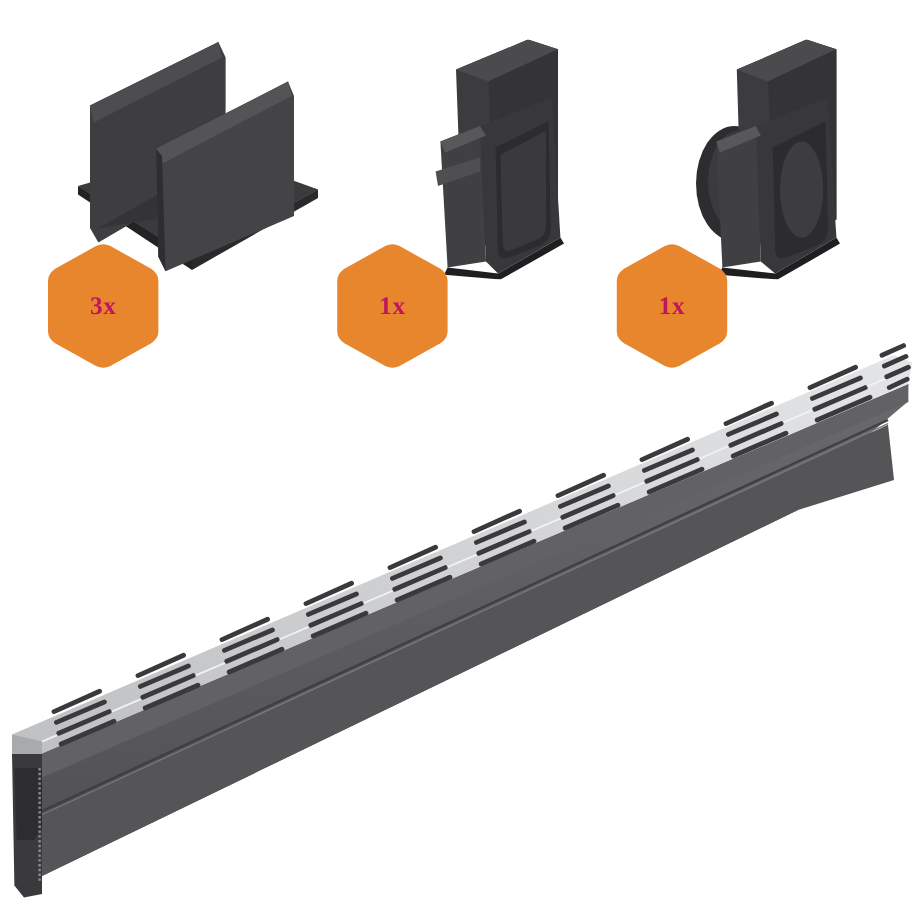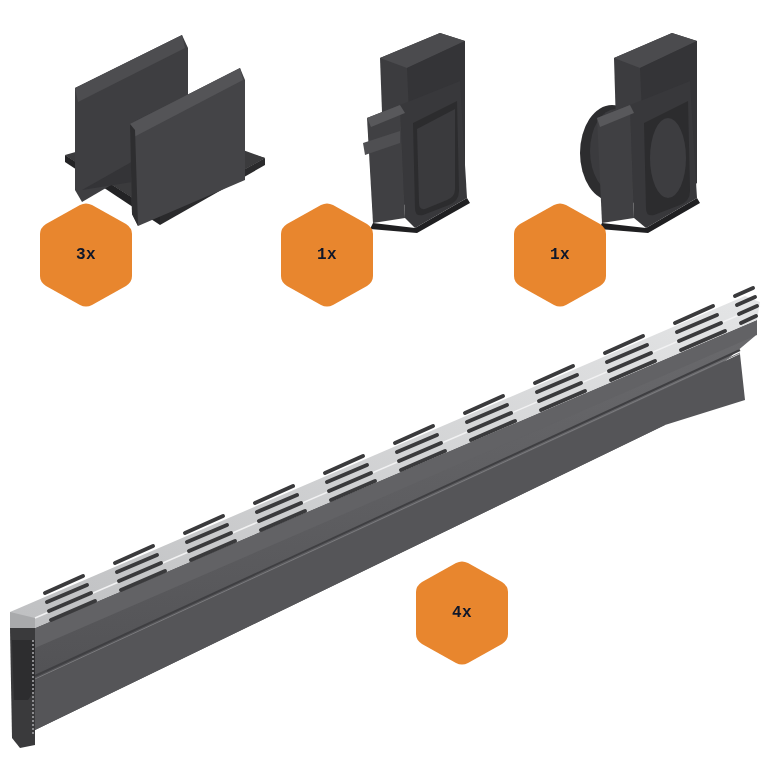--- a/index.html
+++ b/index.html
@@ -4,22 +4,22 @@
   <style>
     html, body { margin: 0; padding: 0; background: #ffffff; }
     body { width: 768px; height: 768px; position: relative; overflow: hidden;
            font-family: "DejaVu Sans", sans-serif; }
     .stage { position: absolute; left: 0; top: 0; width: 768px; height: 768px; }
     .part { position: absolute; }
     .badge { position: absolute; width: 96px; height: 106px; }
     .badge svg { position: absolute; left: 0; top: 0; }
     .badge-label { position: absolute; left: 0; top: 0; width: 96px; height: 106px;
                    display: flex; align-items: center; justify-content: center;
-                   color: #0f172a; font-weight: bold; font-size: 16px; letter-spacing: 0.5px;
-                   font-family: Liberation Mono, monospace; }
+                   color: #be185d; font-weight: bold; font-size: 21px; letter-spacing: 0.5px;
+                   font-family: Liberation Serif, serif; }
   </style>
 </head>
 <body>
 
 <div class="stage">
 
   <svg class="part" style="left:60px; top:30px;" width="210" height="200" viewBox="0 0 210 200">
 
     <polygon points="5,125 100,185 205,128 150,112 95,170 40,140" fill="#2f2f31"></polygon>
     <polygon points="5,125 40,115 150,108 205,128 100,185" fill="#3b3b3d"></polygon>
@@ -183,20 +183,14 @@
     <div class="badge-label">1x</div>
   </div>
 
   <div class="badge" style="left:512px; top:202px;">
     <svg width="96" height="106" viewBox="0 0 96 106">
       <path d="M42,3 Q48,0 54,3 L88,22 Q94,26 94,32 L94,74 Q94,80 88,84 L54,103 Q48,106 42,103 L8,84 Q2,80 2,74 L2,32 Q2,26 8,22 Z" fill="#E8862E"></path>
     </svg>
     <div class="badge-label">1x</div>
   </div>
 
-  <div class="badge" style="left:414px; top:560px;">
-    <svg width="96" height="106" viewBox="0 0 96 106">
-      <path d="M42,3 Q48,0 54,3 L88,22 Q94,26 94,32 L94,74 Q94,80 88,84 L54,103 Q48,106 42,103 L8,84 Q2,80 2,74 L2,32 Q2,26 8,22 Z" fill="#E8862E"></path>
-    </svg>
-    <div class="badge-label">4x</div>
-  </div>
 
 </div>
 
 </body></html>

